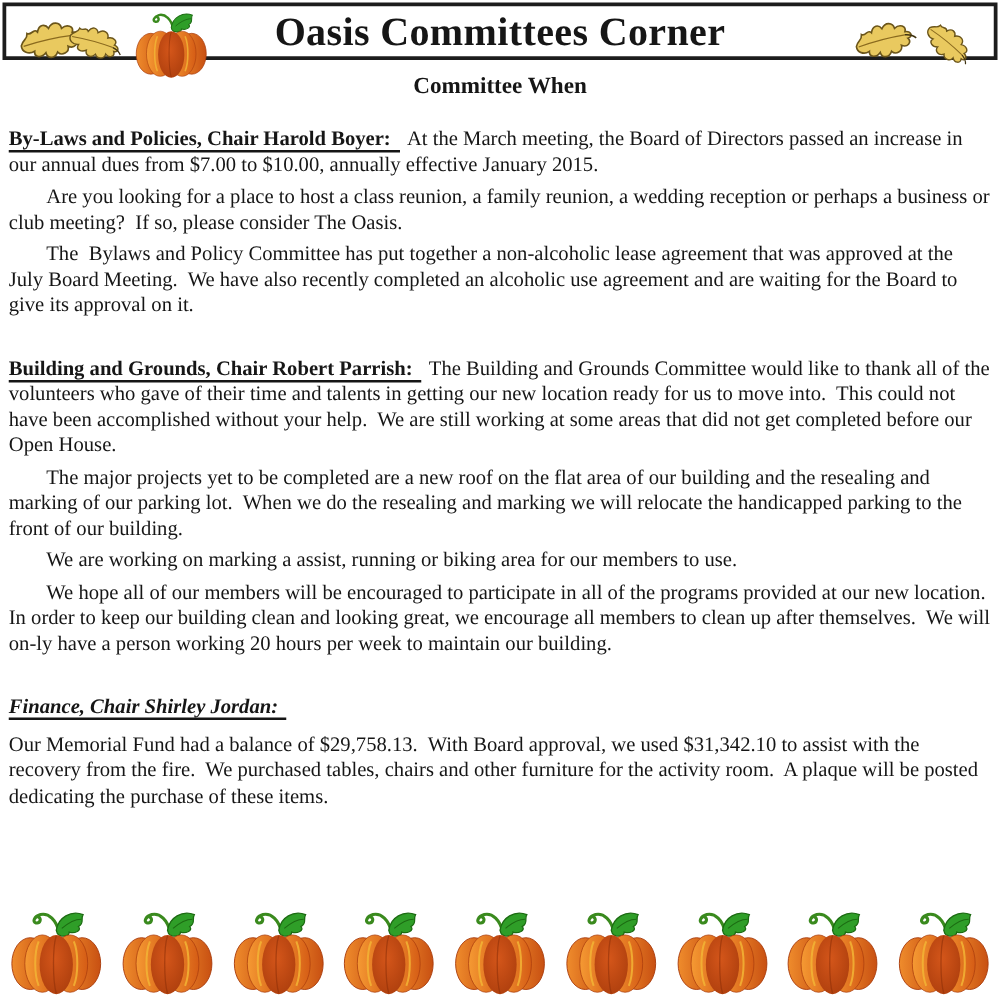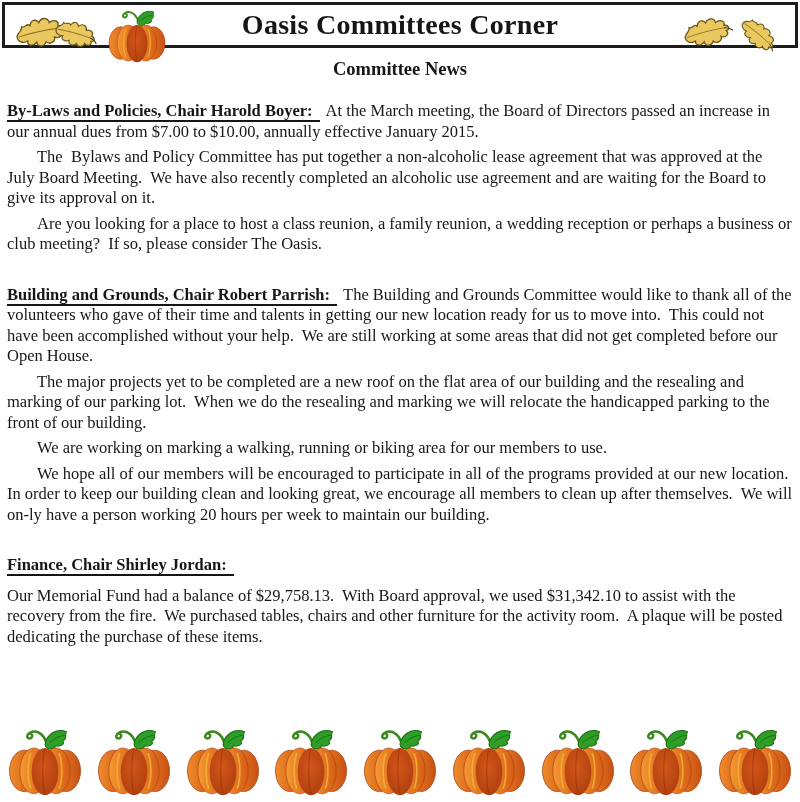--- a/index.html
+++ b/index.html
@@ -7,41 +7,41 @@
     width:800px; height:802px; background:#ffffff; position:relative; overflow:hidden;
     font-family:"Liberation Serif", serif; color:#161616;
   }
   svg.defs { position:absolute; width:0; height:0; }
 
   
   .masthead {
     margin:2px 2px 0 2px; height:40px; border:3px solid #1c1c1c;
     display:flex; align-items:center; justify-content:center; position:relative;
   }
-  .masthead-title { font-size:28px; font-weight:bold; letter-spacing:0.3px; white-space:nowrap; }
+  .masthead-title { font-size:32px; font-weight:bold; letter-spacing:0.3px; white-space:nowrap; }
   .decor { position:absolute; }
   .leaf-tl1 { left:8px;  top:7px;  width:54px; height:38px; transform:rotate(-14deg); }
   .leaf-tl2 { left:48px; top:12px; width:46px; height:32px; transform:rotate(14deg); }
   .pumpkin-head { left:92px; top:3px; width:80px; height:56px; z-index:2; }
   .leaf-tr1 { right:62px; top:8px;  width:52px; height:36px; transform:rotate(-16deg); }
   .leaf-tr2 { right:14px; top:12px; width:44px; height:34px; transform:rotate(38deg); }
 
   
   .subtitle { text-align:center; font-weight:bold; font-size:18.5px; margin-top:11px; }
   .content { padding:0 7px; font-size:16.5px; }
   p { margin:5px 0; line-height:20.5px; }
   .pre { white-space:pre-wrap; }
   .sec-head {
     font-weight:bold; border-bottom:2px solid #151515;
     padding-right:7px; margin-right:6px;
   }
   .ind { text-indent:30px; }
   .gap-md { margin-top:21px; }
   .gap-lg { margin-top:30px; }
-  .heading-only { margin-bottom:10px; }
+  .heading-only { margin-bottom:10px;font-style:italic; }
 
   
   .pumpkin-row {
     position:absolute; left:0; right:0; bottom:0; height:82px;
     display:flex; justify-content:space-between; align-items:flex-end; padding:0 8px;
   }
   .pumpkin-row svg { width:74px; height:80px; }
 </style>
 </head>
 <body>
@@ -93,43 +93,43 @@
     </svg>
   <div class="masthead-title">Oasis Committees Corner</div>
   <svg class="decor leaf-tr1" viewBox="0 0 64 44">
       <use href="#oakleaf"></use>
     </svg>
   <svg class="decor leaf-tr2" viewBox="0 0 64 44">
       <use href="#oakleaf"></use>
     </svg>
 </div>
 
-<div class="subtitle">Committee News</div>
+<div class="subtitle">Committee When</div>
 
 <div class="content">
 
 
   <p class="gap-md">
     <span class="sec-head">By-Laws and Policies, Chair Harold Boyer:</span><span class="pre">At the March meeting, the Board of Directors passed an increase in our annual dues from $7.00 to $10.00, annually effective January 2015.</span>
   </p>
   <p class="ind">
-    <span class="pre">The  Bylaws and Policy Committee has put together a non-alcoholic lease agreement that was approved at the July Board Meeting.  We have also recently completed an alcoholic use agreement and are waiting for the Board to give its approval on it.</span>
+    <span class="pre">Are you looking for a place to host a class reunion, a family reunion, a wedding reception or perhaps a business or club meeting?  If so, please consider The Oasis.</span>
   </p>
   <p class="ind">
-    <span class="pre">Are you looking for a place to host a class reunion, a family reunion, a wedding reception or perhaps a business or club meeting?  If so, please consider The Oasis.</span>
+    <span class="pre">The  Bylaws and Policy Committee has put together a non-alcoholic lease agreement that was approved at the July Board Meeting.  We have also recently completed an alcoholic use agreement and are waiting for the Board to give its approval on it.</span>
   </p>
 
   <p class="gap-lg">
     <span class="sec-head">Building and Grounds, Chair Robert Parrish:</span><span class="pre">The Building and Grounds Committee would like to thank all of the volunteers who gave of their time and talents in getting our new location ready for us to move into.  This could not have been accomplished without your help.  We are still working at some areas that did not get completed before our Open House.</span>
   </p>
   <p class="ind">
     <span class="pre">The major projects yet to be completed are a new roof on the flat area of our building and the resealing and marking of our parking lot.  When we do the resealing and marking we will relocate the handicapped parking to the front of our building.</span>
   </p>
   <p class="ind">
-    <span class="pre">We are working on marking a walking, running or biking area for our members to use.</span>
+    <span class="pre">We are working on marking a assist, running or biking area for our members to use.</span>
   </p>
   <p class="ind">
     <span class="pre">We hope all of our members will be encouraged to participate in all of the programs provided at our new location.  In order to keep our building clean and looking great, we encourage all members to clean up after themselves.  We will on-ly have a person working 20 hours per week to maintain our building.</span>
   </p>
 
   <p class="gap-lg heading-only">
     <span class="sec-head">Finance, Chair Shirley Jordan:</span>
   </p>
   <p>
     <span class="pre">Our Memorial Fund had a balance of $29,758.13.  With Board approval, we used $31,342.10 to assist with the recovery from the fire.  We purchased tables, chairs and other furniture for the activity room.  A plaque will be posted dedicating the purchase of these items.</span>

